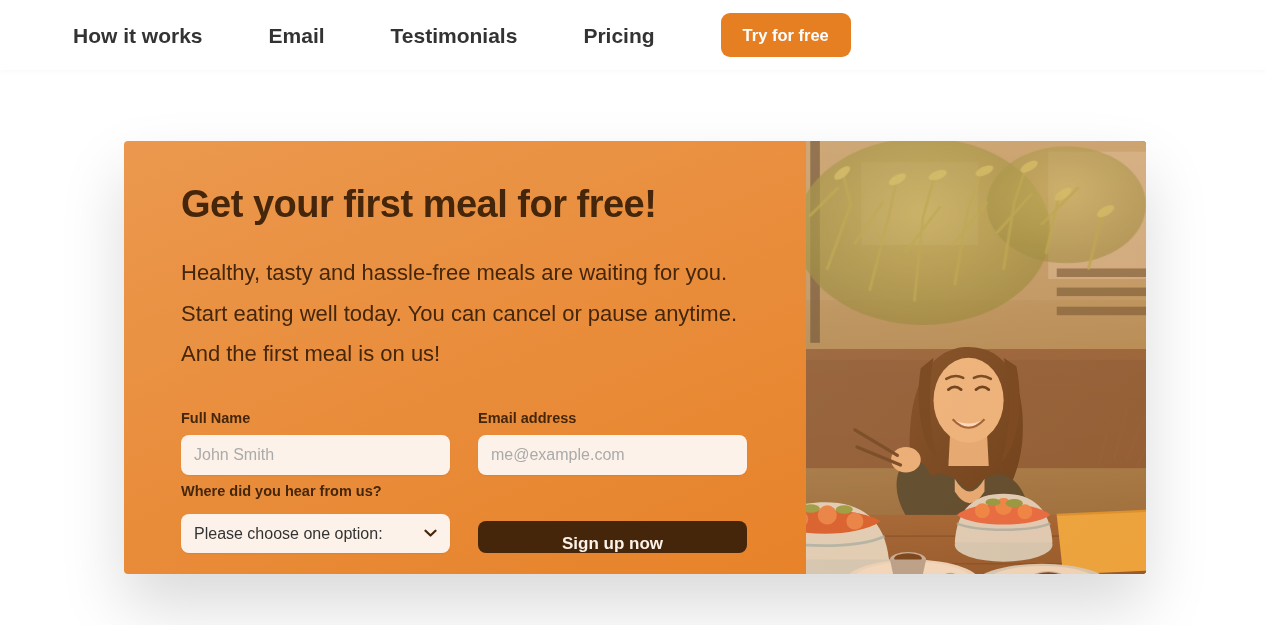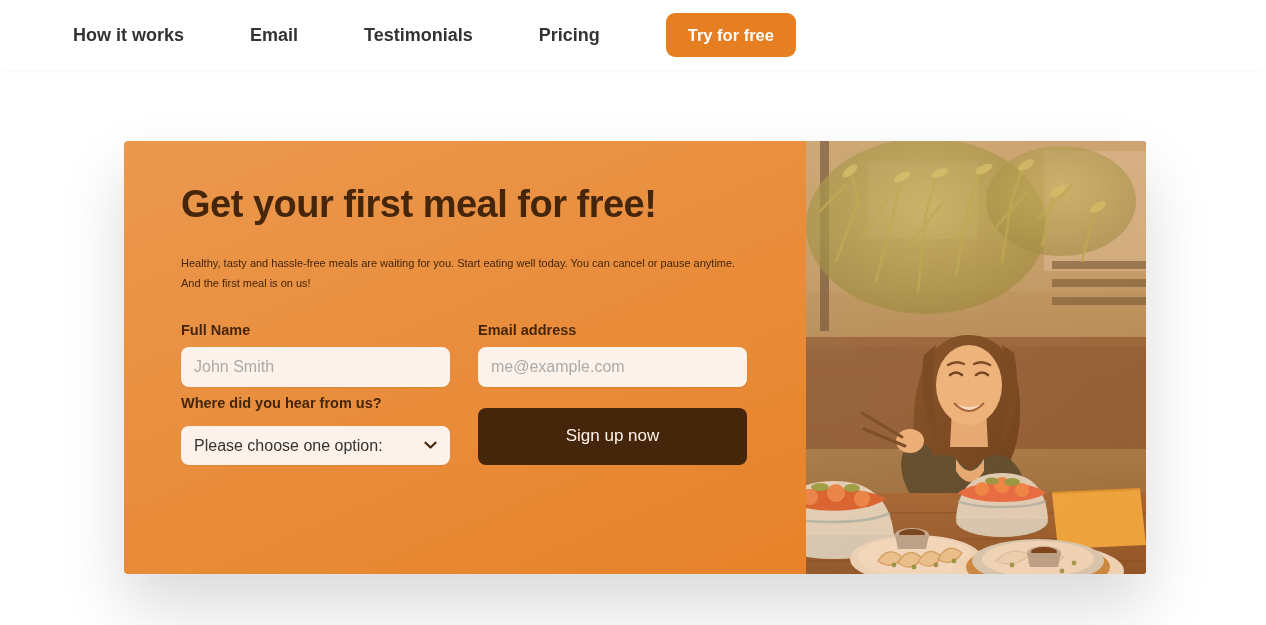--- a/index.html
+++ b/index.html
@@ -75,21 +75,21 @@
     align-items: center;
     margin: 0 4px 0 2px;
   }
 
   .nav {
     display: flex;
     align-items: center;
     gap: 0;
   }
   .nav-link {
-    font-size: 18px;
+    font-size: 21px;
     font-weight: 600;
     color: #333333;
     text-decoration: none;
     padding: 0 33px;
     line-height: 1;
     white-space: nowrap;
   }
   .nav-cta {
     margin-left: 33px;
     background: #e67e22;
@@ -136,24 +136,24 @@
   .cta-heading {
     font-size: 38px;
     font-weight: 700;
     line-height: 1.05;
     letter-spacing: -0.5px;
     color: #45260a;
     margin-bottom: 28px;
   }
 
   .cta-paragraph {
-    font-size: 11px;
+    font-size: 22px;
     line-height: 1.85;
     color: #45260a;
-    margin-bottom: 28px;
+    margin-bottom: 35px;
     max-width: 560px;
   }
 
   .cta-form {
     display: grid;
     grid-template-columns: 269px 269px;
     column-gap: 28px;
     row-gap: 8px;
     align-items: end;
   }
@@ -199,28 +199,28 @@
     top: 50%;
     transform: translateY(-45%);
     pointer-events: none;
     line-height: 0;
   }
 
   .btn-form {
     background-color: #45260a;
     color: #fdf2e9;
     font-size: 17px;
-    font-weight: 400;
+    font-weight: 700;
     font-family: inherit;
     border: none;
     border-radius: 8px;
     padding: 13px 13px;
     align-self: end;
     cursor: pointer;
-    height: 57px;
+    height: 32px;
   }
 
   
   .cta-img-box {
     position: relative;
     background-color: #6b4a2f;
     overflow: hidden;
   }
   .cta-img-box::after {
     content: "";

